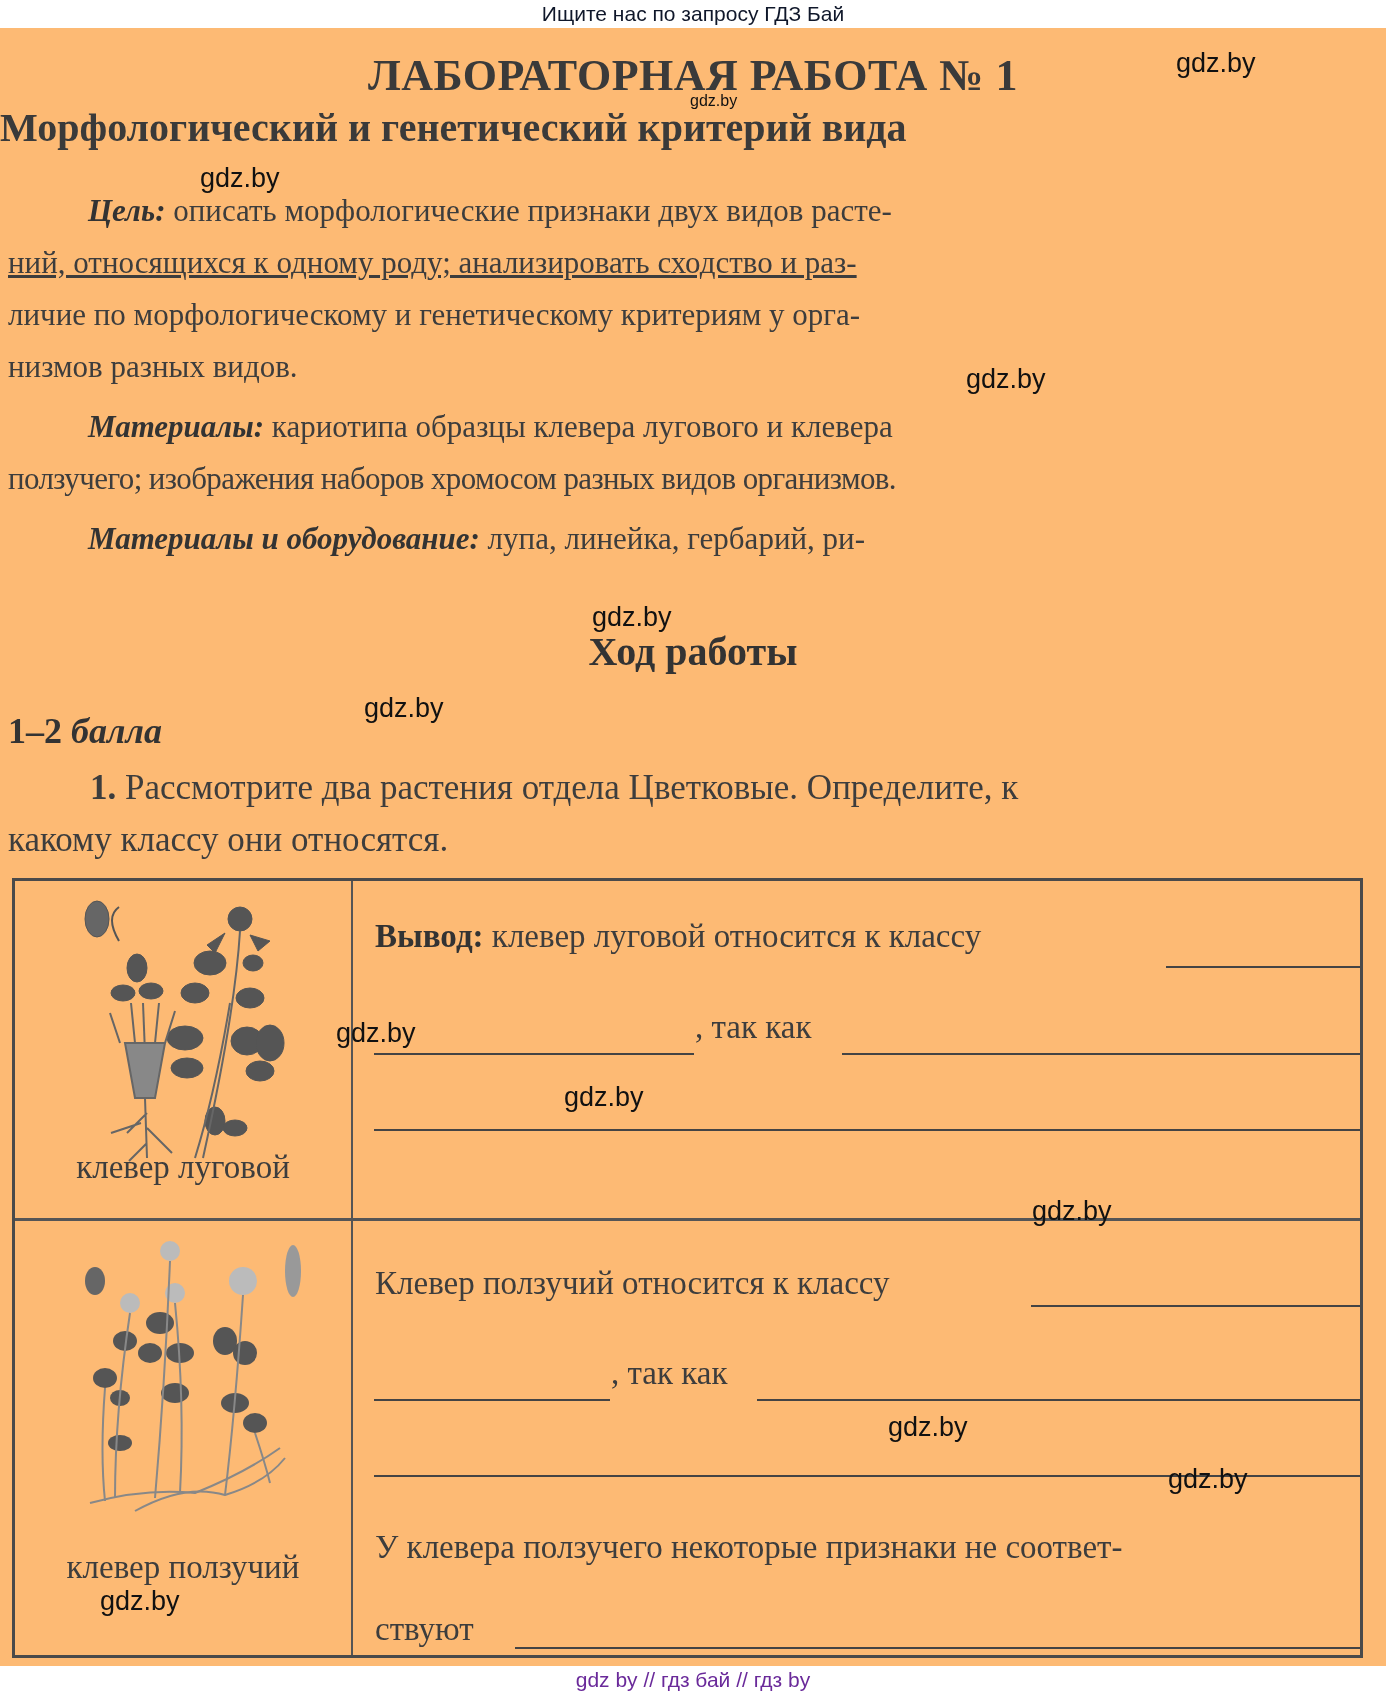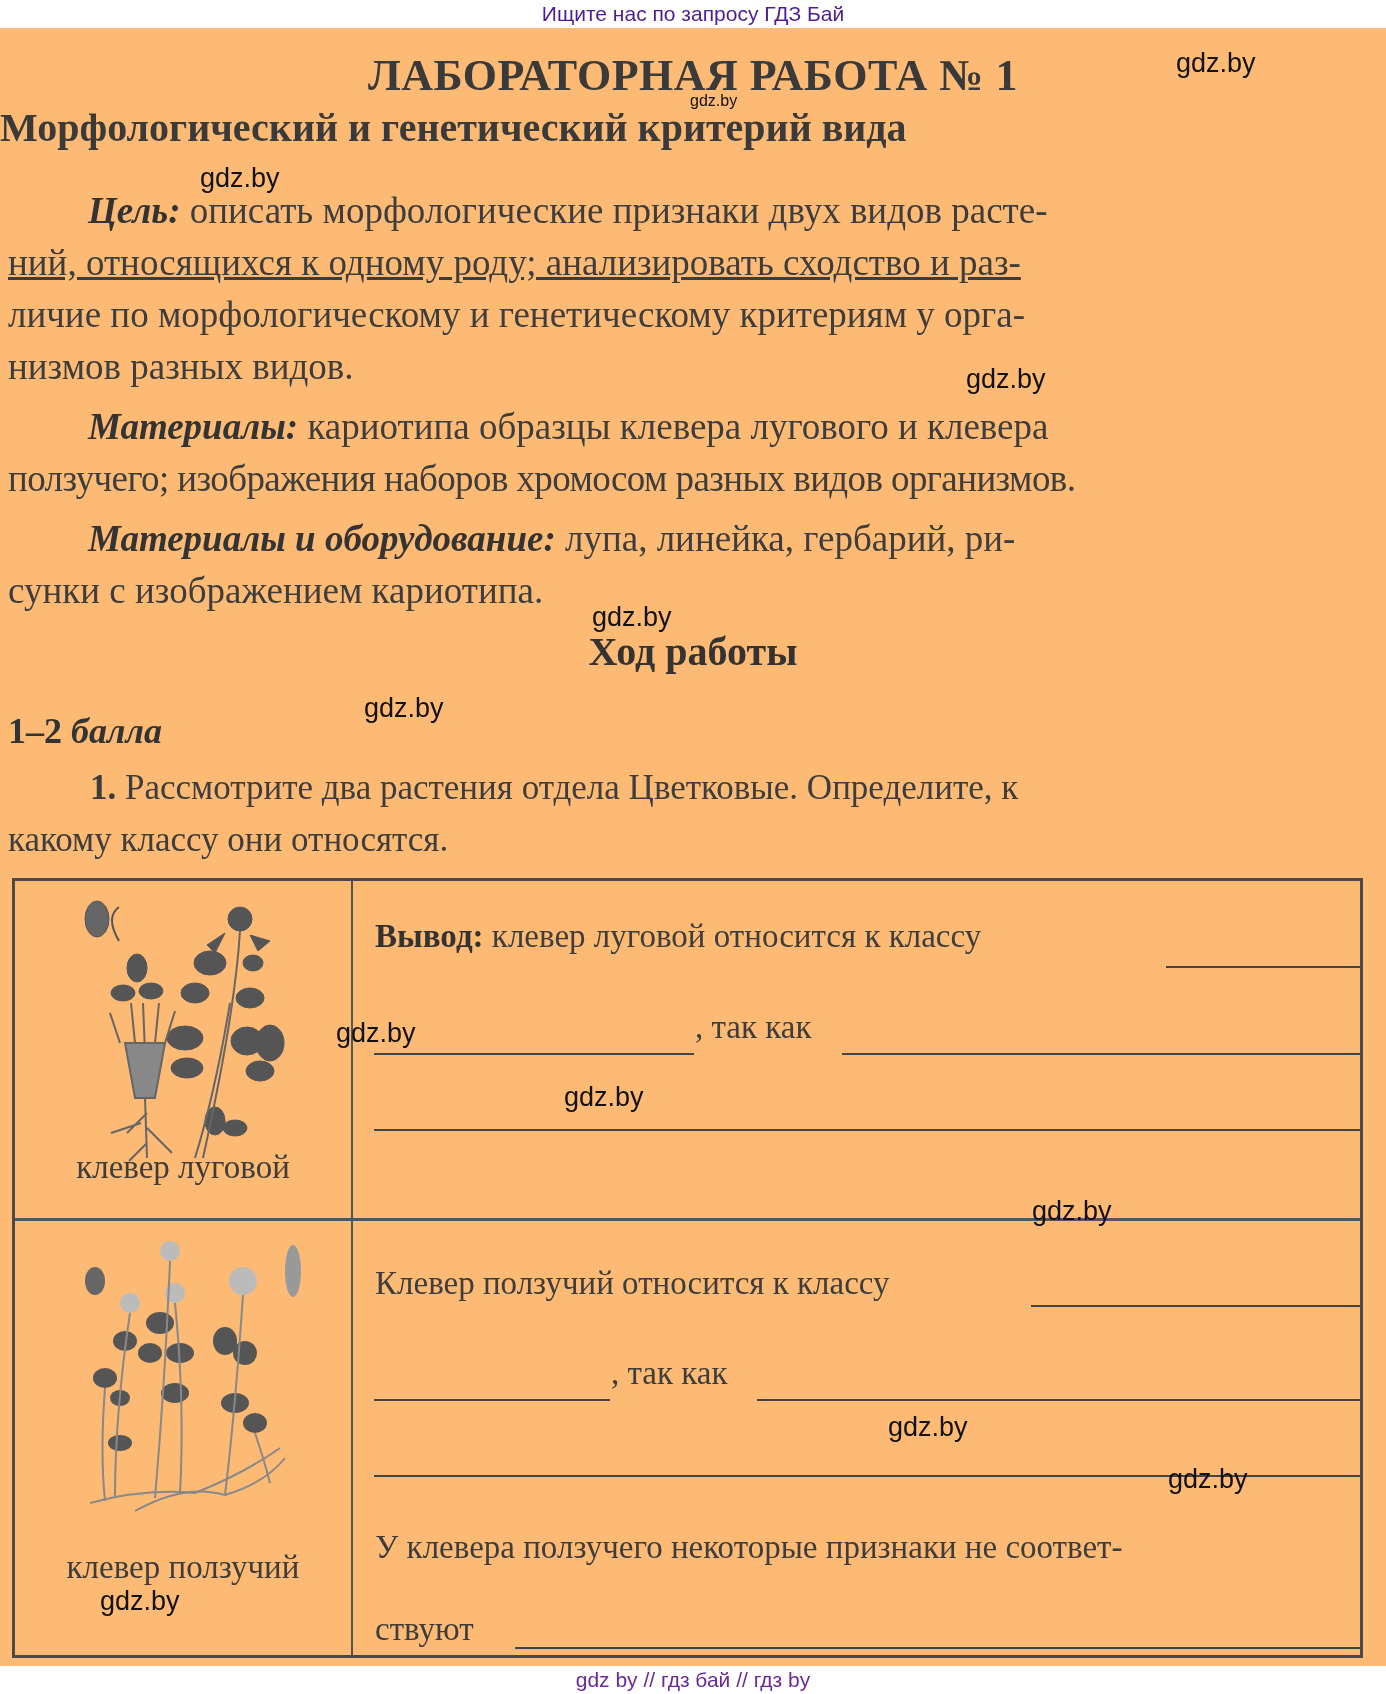--- a/index.html
+++ b/index.html
@@ -5,21 +5,21 @@
   html, body { margin: 0; padding: 0; }
   body {
     width: 1386px; height: 1694px; position: relative; overflow: hidden;
     background: #ffffff;
     font-family: "Liberation Serif", "DejaVu Serif", serif;
   }
   .top-banner {
     position: absolute; left: 0; top: 0; width: 1386px; height: 28px;
     background: #ffffff; text-align: center;
     font-family: "Liberation Sans", "DejaVu Sans", sans-serif;
-    font-size: 21px; line-height: 28px; color: #4c1d95;
+    font-size: 21px; line-height: 28px; color: #0f172a;
   }
   .page {
     position: absolute; left: 0; top: 28px; width: 1386px; height: 1638px;
     background: #fdba74;
     color: #3a3a3a;
   }
   .bottom-banner {
     position: absolute; left: 0; top: 1666px; width: 1386px; height: 28px;
     background: #ffffff; text-align: center;
     font-family: "Liberation Sans", "DejaVu Sans", sans-serif;
@@ -28,21 +28,21 @@
   .abs { position: absolute; white-space: nowrap; }
   .title {
     left: 0; width: 1386px; text-align: center;
     font-weight: bold; font-size: 44px; letter-spacing: 0.5px; color: #3a3a3a;
   }
   .subtitle {
     left: 0; width: 1386px; text-align: left;
     font-weight: bold; font-size: 40px; color: #3a3a3a;
   }
   .para {
-    font-size: 37px; line-height: 54px; color: #3d3d3d;
+    font-size: 31px; line-height: 54px; color: #3d3d3d;
   }
   .para b.lead { font-style: italic; font-weight: bold; color: #333; }
   .section-title {
     left: 0; width: 1386px; text-align: center;
     font-weight: bold; font-size: 40px; color: #333;
   }
   .points { font-weight: bold; font-size: 36px; color: #333; }
   .points i { font-style: italic; }
   .task { font-size: 35px; line-height: 56px; color: #3d3d3d; }
   .task b { font-weight: bold; }
@@ -77,21 +77,20 @@
 
   <div class="abs para" style="left:88px; top:156px;"><b class="lead">Цель:</b><span> описать морфологические признаки двух видов расте-</span></div>
   <div class="abs para" style="left:8px; top:208px;text-decoration:underline;">ний, относящихся к одному роду; анализировать сходство и раз-</div>
   <div class="abs para" style="left:8px; top:260px;">личие по морфологическому и генетическому критериям у орга-</div>
   <div class="abs para" style="left:8px; top:312px;">низмов разных видов.</div>
 
   <div class="abs para" style="left:88px; top:372px;"><b class="lead">Материалы:</b><span> кариотипа образцы клевера лугового и клевера</span></div>
   <div class="abs para" style="left:8px; top:424px; letter-spacing:-0.6px;">ползучего; изображения наборов хромосом разных видов организмов.</div>
 
   <div class="abs para" style="left:88px; top:484px;"><b class="lead">Материалы и оборудование:</b><span> лупа, линейка, гербарий, ри-</span></div>
-  <div class="abs para" style="left:8px; top:536px;">сунки с изображением кариотипа.</div>
 
   <div class="abs section-title" style="top:600px;">Ход работы</div>
   <div class="abs points" style="left:8px; top:682px;"><span>1–2</span><i> балла</i></div>
   <div class="abs task" style="left:90px; top:732px;"><b>1.</b><span> Рассмотрите два растения отдела Цветковые. Определите, к</span></div>
   <div class="abs task" style="left:8px; top:784px;">какому классу они относятся.</div>
 
   <div class="tbl">
     <div class="vline"></div>
     <div class="hline"></div>
 

